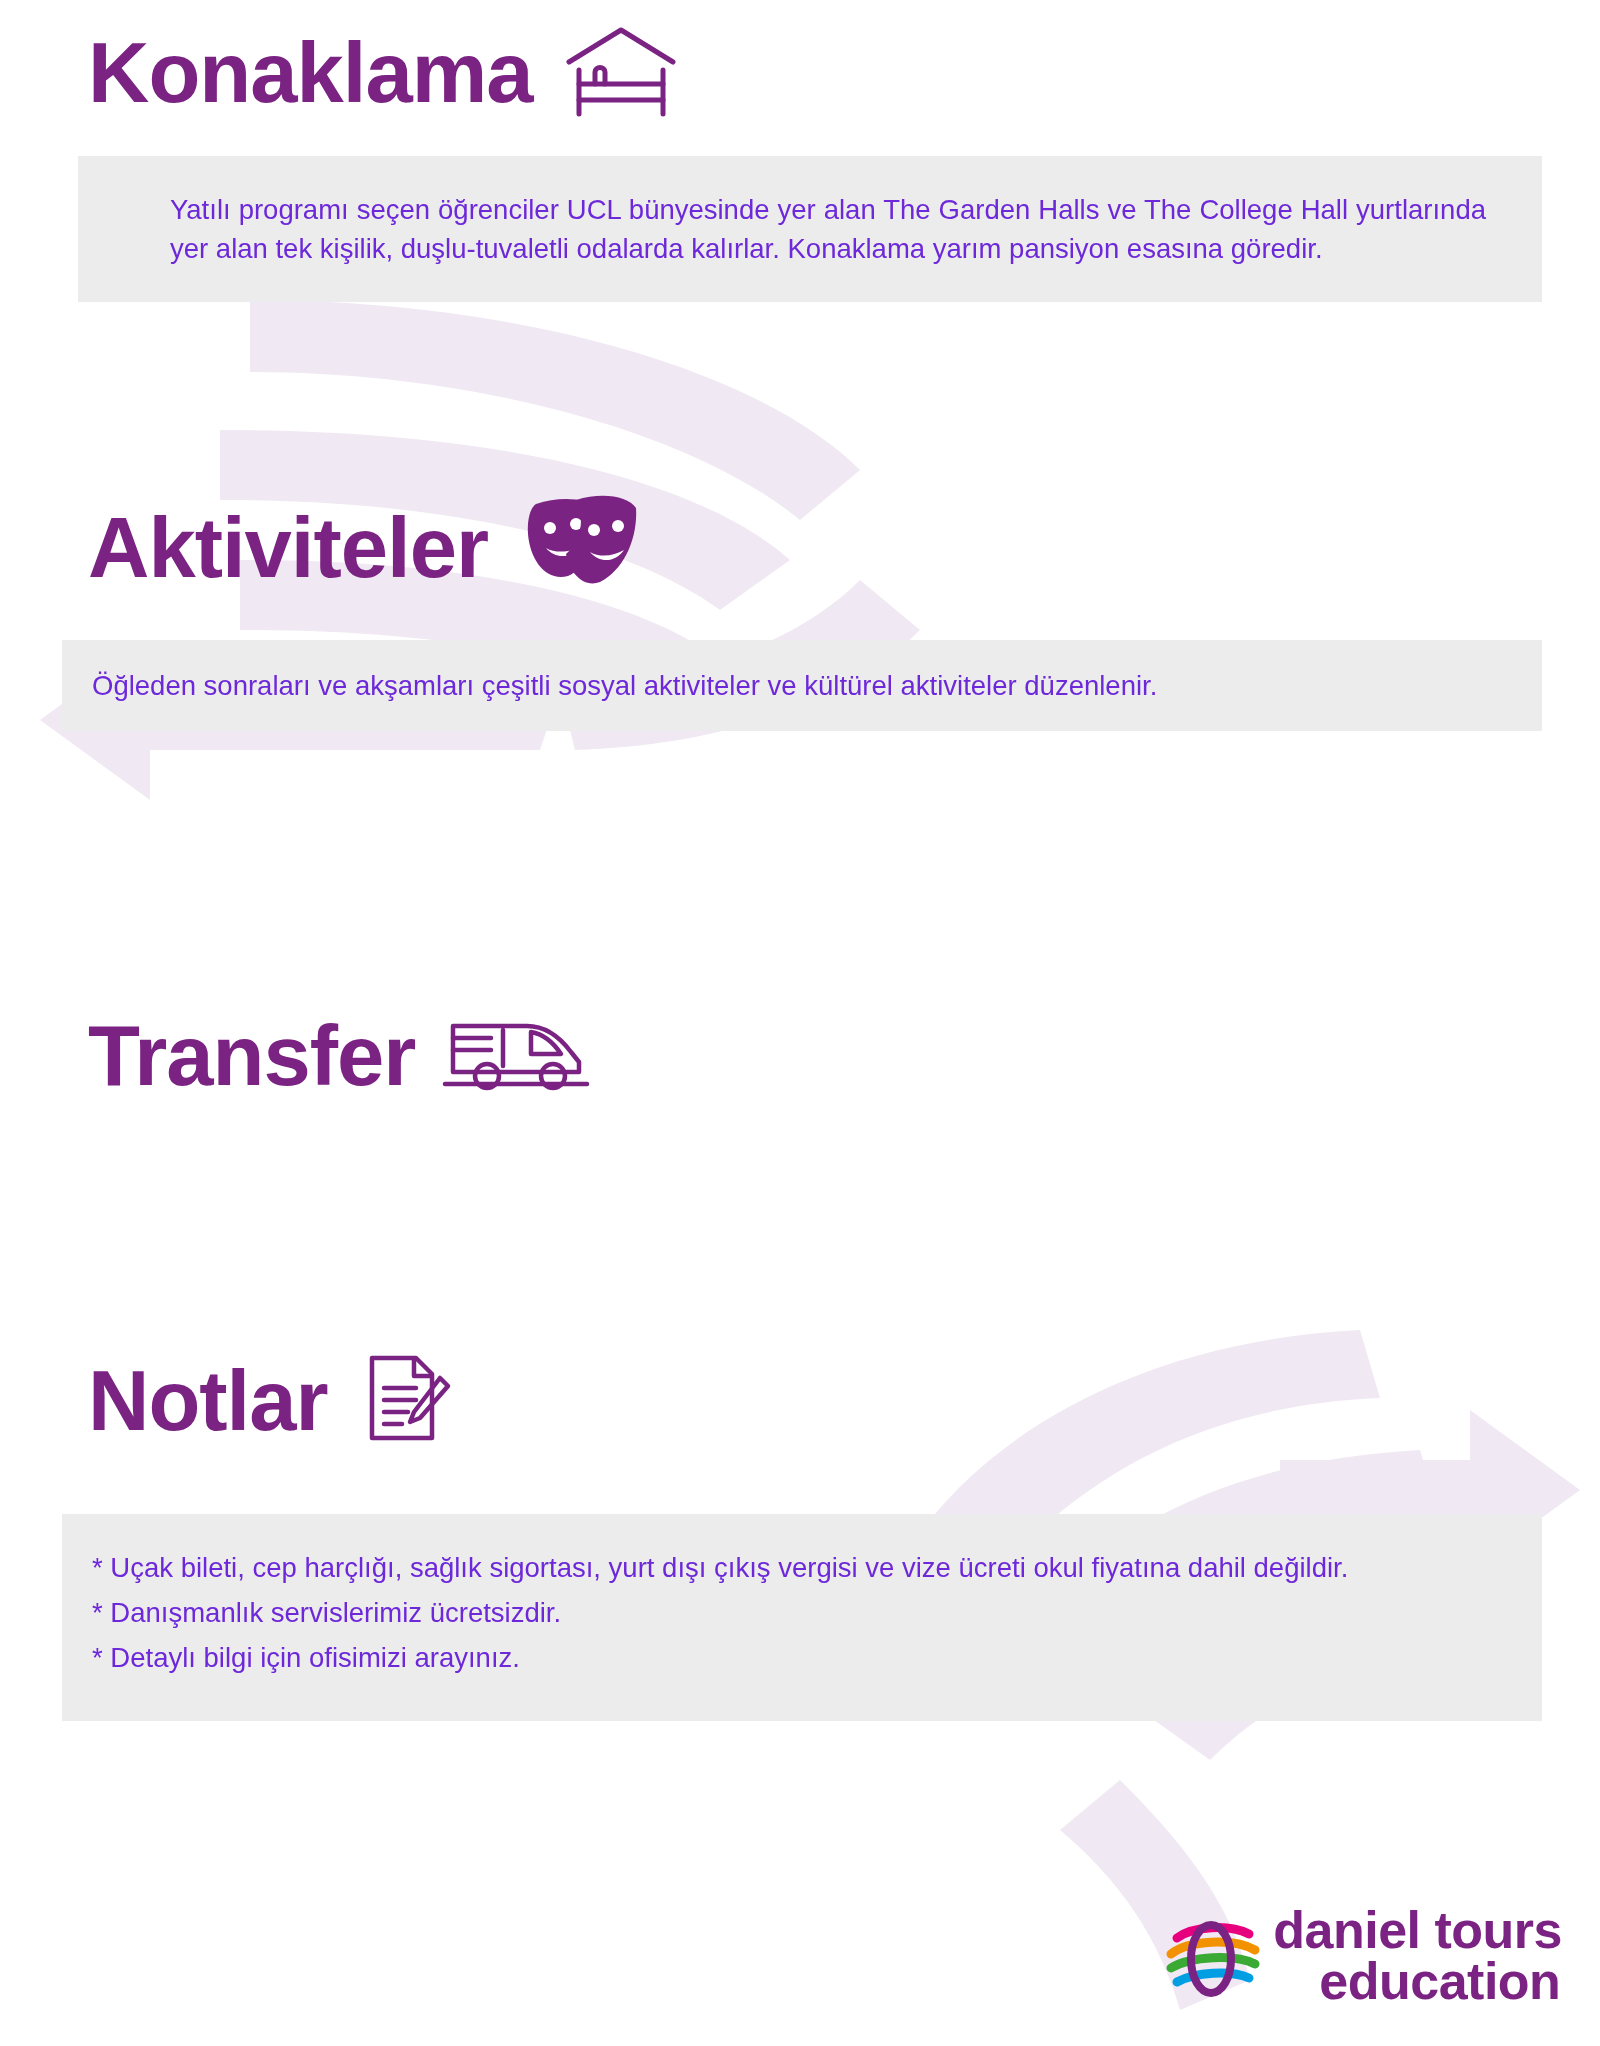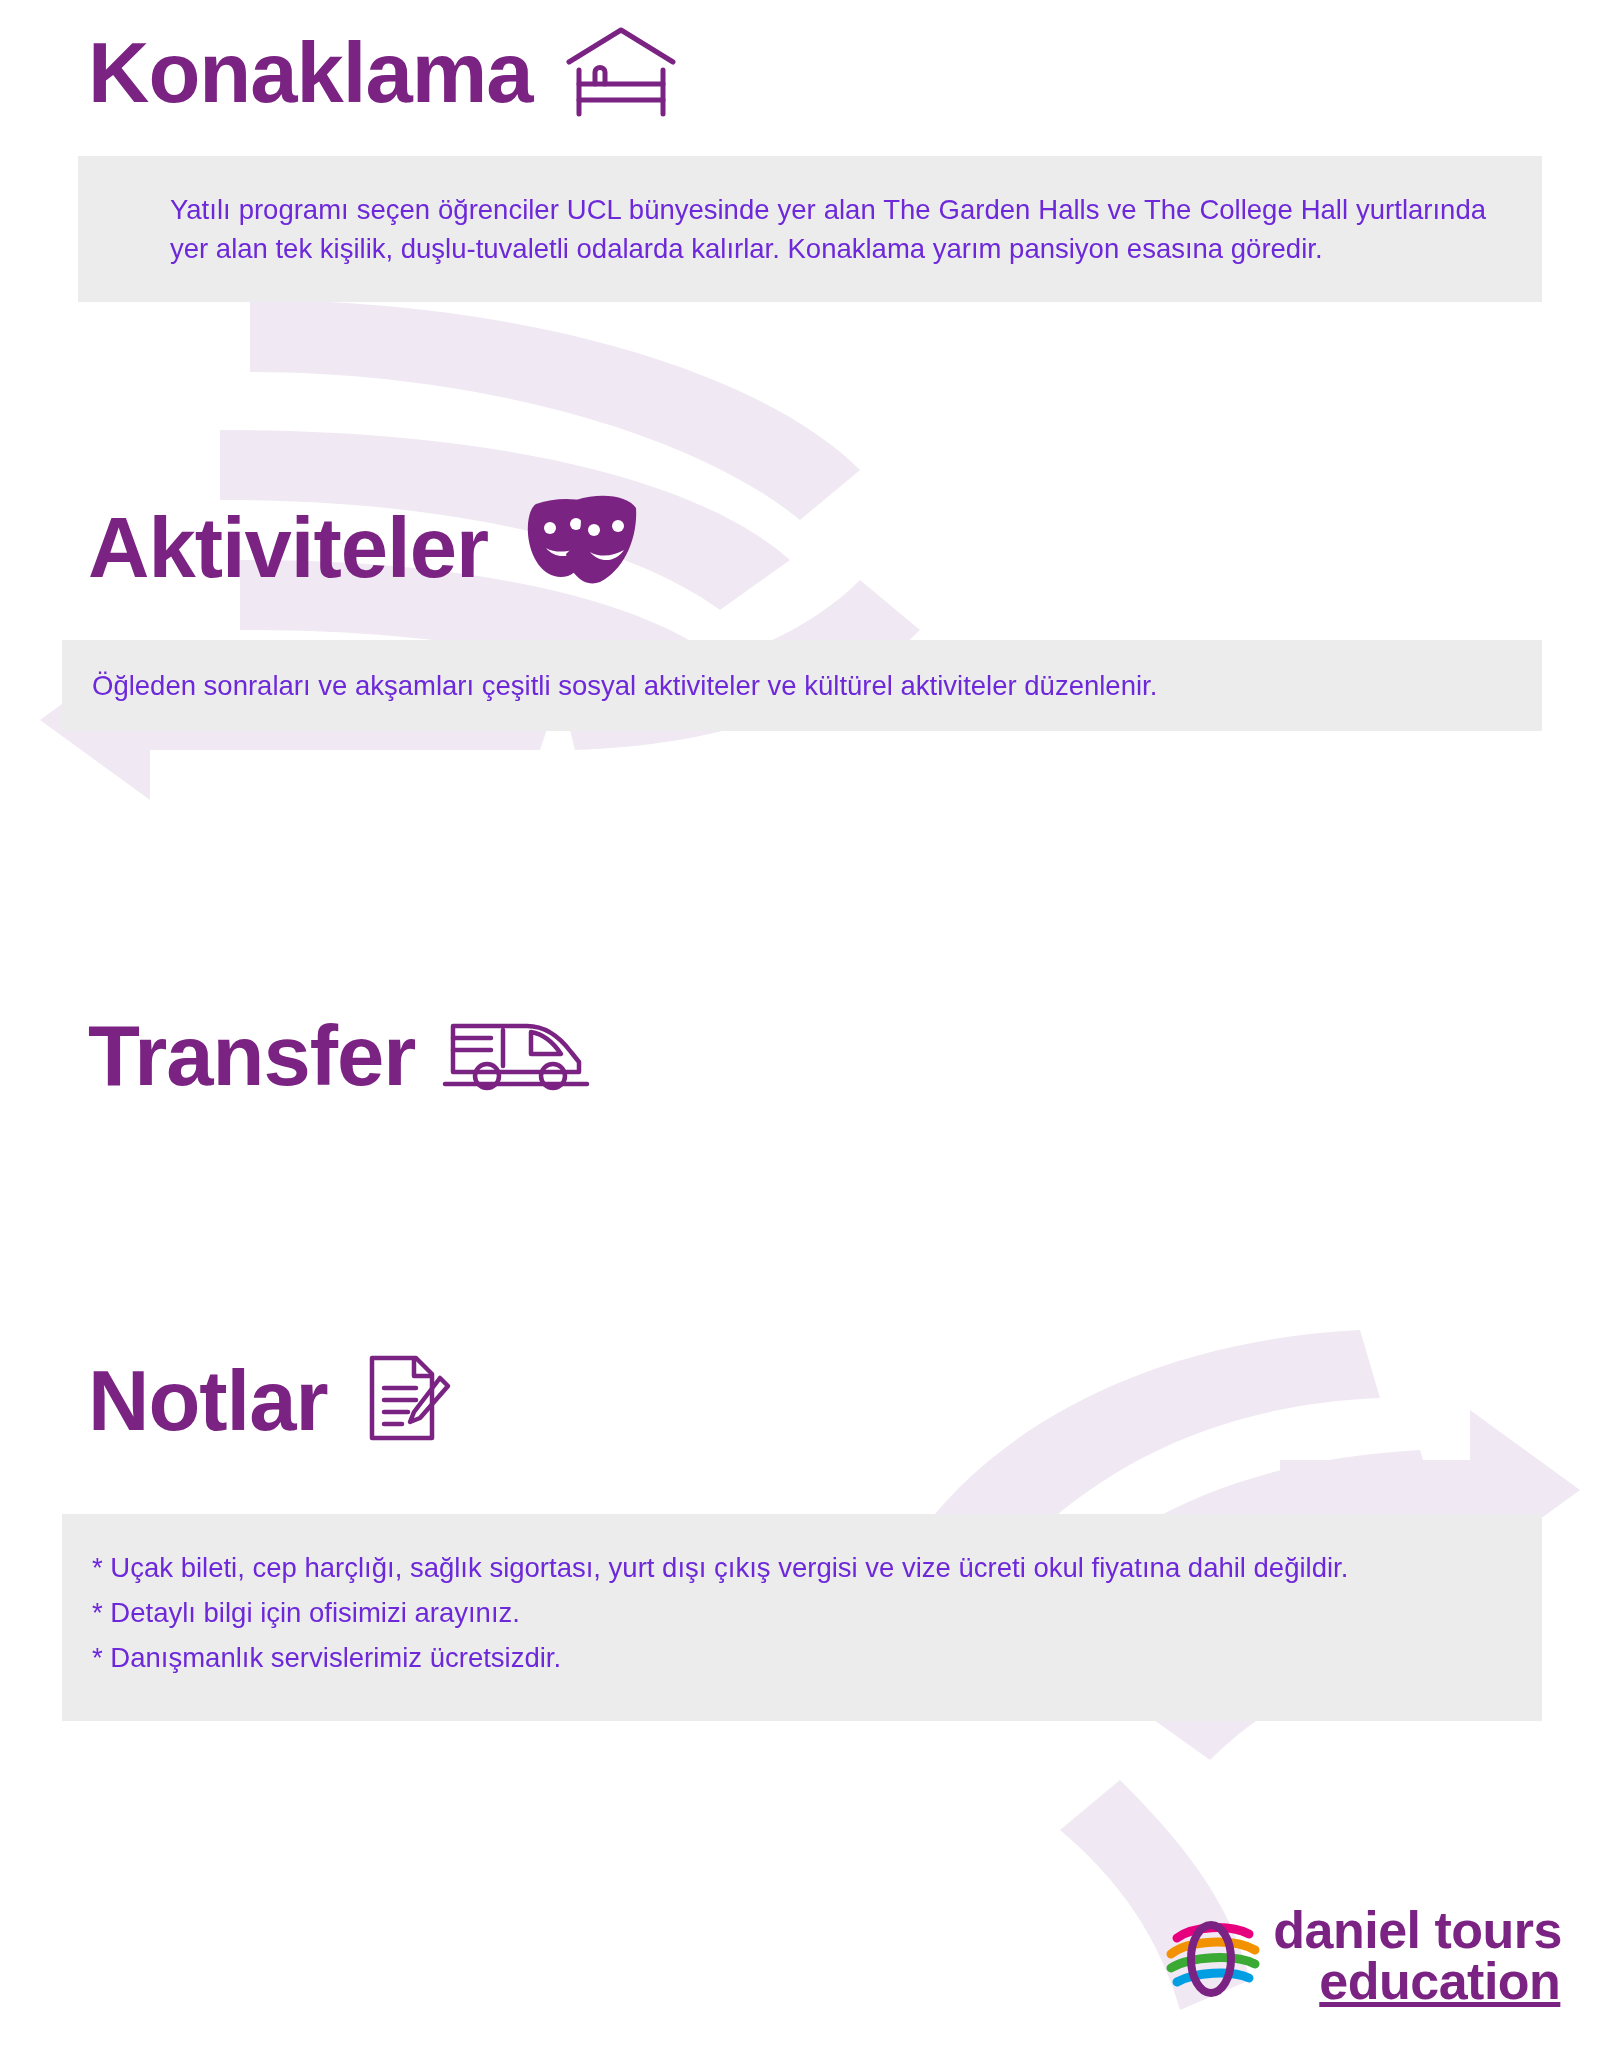--- a/index.html
+++ b/index.html
@@ -98,21 +98,20 @@
     color: #7B2382;
     font-size: 52px;
     line-height: 0.98;
     font-weight: bold;
     text-align: left;
     letter-spacing: -0.5px;
   }
   .logo-text .line2 {
     display: block;
     padding-left: 46px;
-    text-decoration: underline;
   }
 </style>
 </head>
 <body>
 
 <svg class="bg-decor" width="1600" height="2046" viewBox="0 0 1600 2046" aria-hidden="true">
   <g fill="#f0e8f2">
 
     <path d="M240 330 C 420 330, 700 380, 820 470 C 700 400, 430 392, 240 392 Z" opacity="0"></path>
     <path d="M 250 300 C 520 300, 760 370, 860 470 L 800 520 C 690 430, 470 372, 250 372 Z"></path>
@@ -202,22 +201,22 @@
           <path d="M30 40 L62 40" stroke-linecap="round"></path>
           <path d="M30 52 L62 52" stroke-linecap="round"></path>
           <path d="M30 64 L54 64" stroke-linecap="round"></path>
           <path d="M30 76 L48 76" stroke-linecap="round"></path>
           <path d="M86 30 L94 38 L66 70 L56 74 L60 64 Z" stroke-linejoin="round"></path>
         </svg>
       </span>
     </div>
     <div class="body-box wide-left" style="margin-top: 62px; padding-bottom: 44px;">
       <p class="nojust">* Uçak bileti, cep harçlığı, sağlık sigortası, yurt dışı çıkış vergisi ve vize ücreti okul fiyatına dahil değildir.</p>
+      <p class="nojust" style="margin-top: 6px;">* Danışmanlık servislerimiz ücretsizdir.</p>
       <p class="nojust" style="margin-top: 6px;">* Detaylı bilgi için ofisimizi arayınız.</p>
-      <p class="nojust" style="margin-top: 6px;">* Danışmanlık servislerimiz ücretsizdir.</p>
     </div>
   </div>
 
   <div class="logo">
     <span>
       <svg width="108" height="100" viewBox="0 0 108 100">
         <g fill="none" stroke-width="9" stroke-linecap="round">
           <path d="M20 34 C36 22, 72 20, 92 30" stroke="#E6007E"></path>
           <path d="M14 50 C32 36, 76 34, 98 46" stroke="#F39200"></path>
           <path d="M14 64 C34 52, 78 50, 98 60" stroke="#3AAA35"></path>

